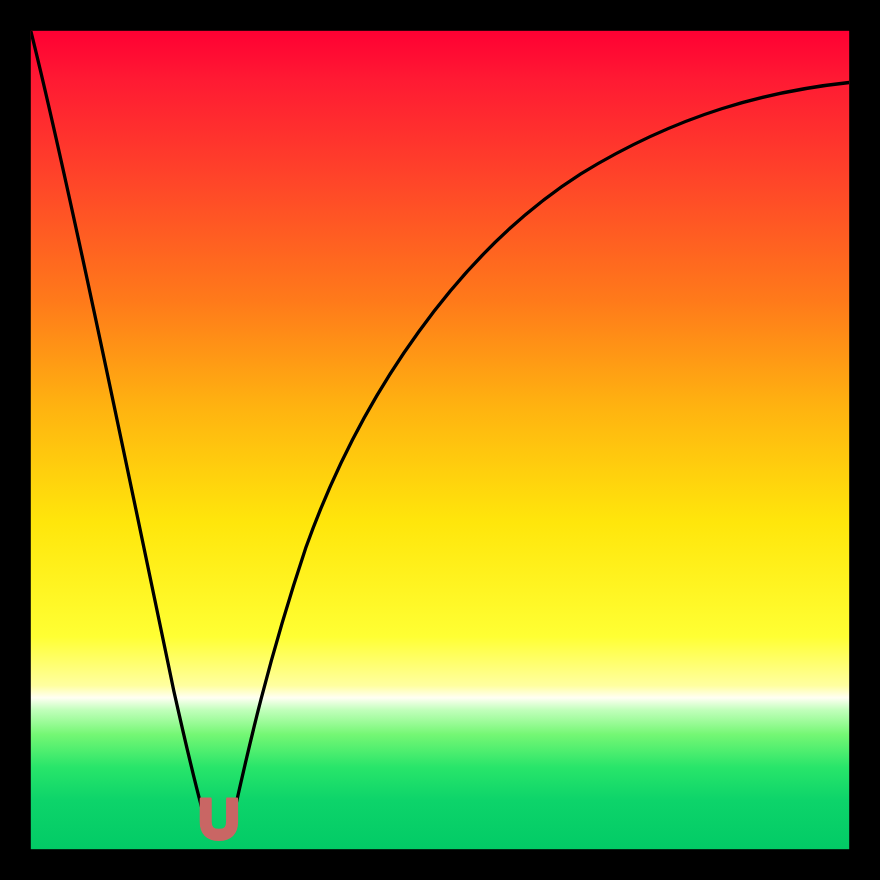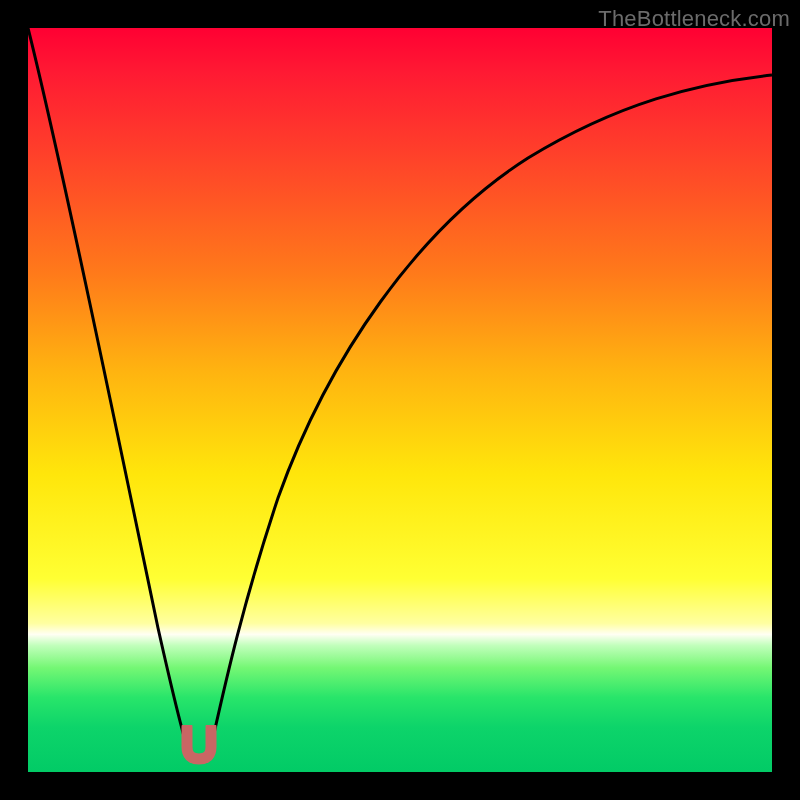--- a/index.html
+++ b/index.html
@@ -92,15 +92,14 @@
     <svg class="marker" viewBox="0 0 36 40">
       <path d="M 6 2
                L 6 22
                Q 6 34 18 34
                Q 30 34 30 22
                L 30 2" stroke="#c96664" stroke-width="11" fill="none" stroke-linecap="round" stroke-linejoin="round"></path>
     </svg>
 
   </div>
 
-  <div class="watermark">TheBottleneck.com</div>
 
 </div>
 
 </body></html>

